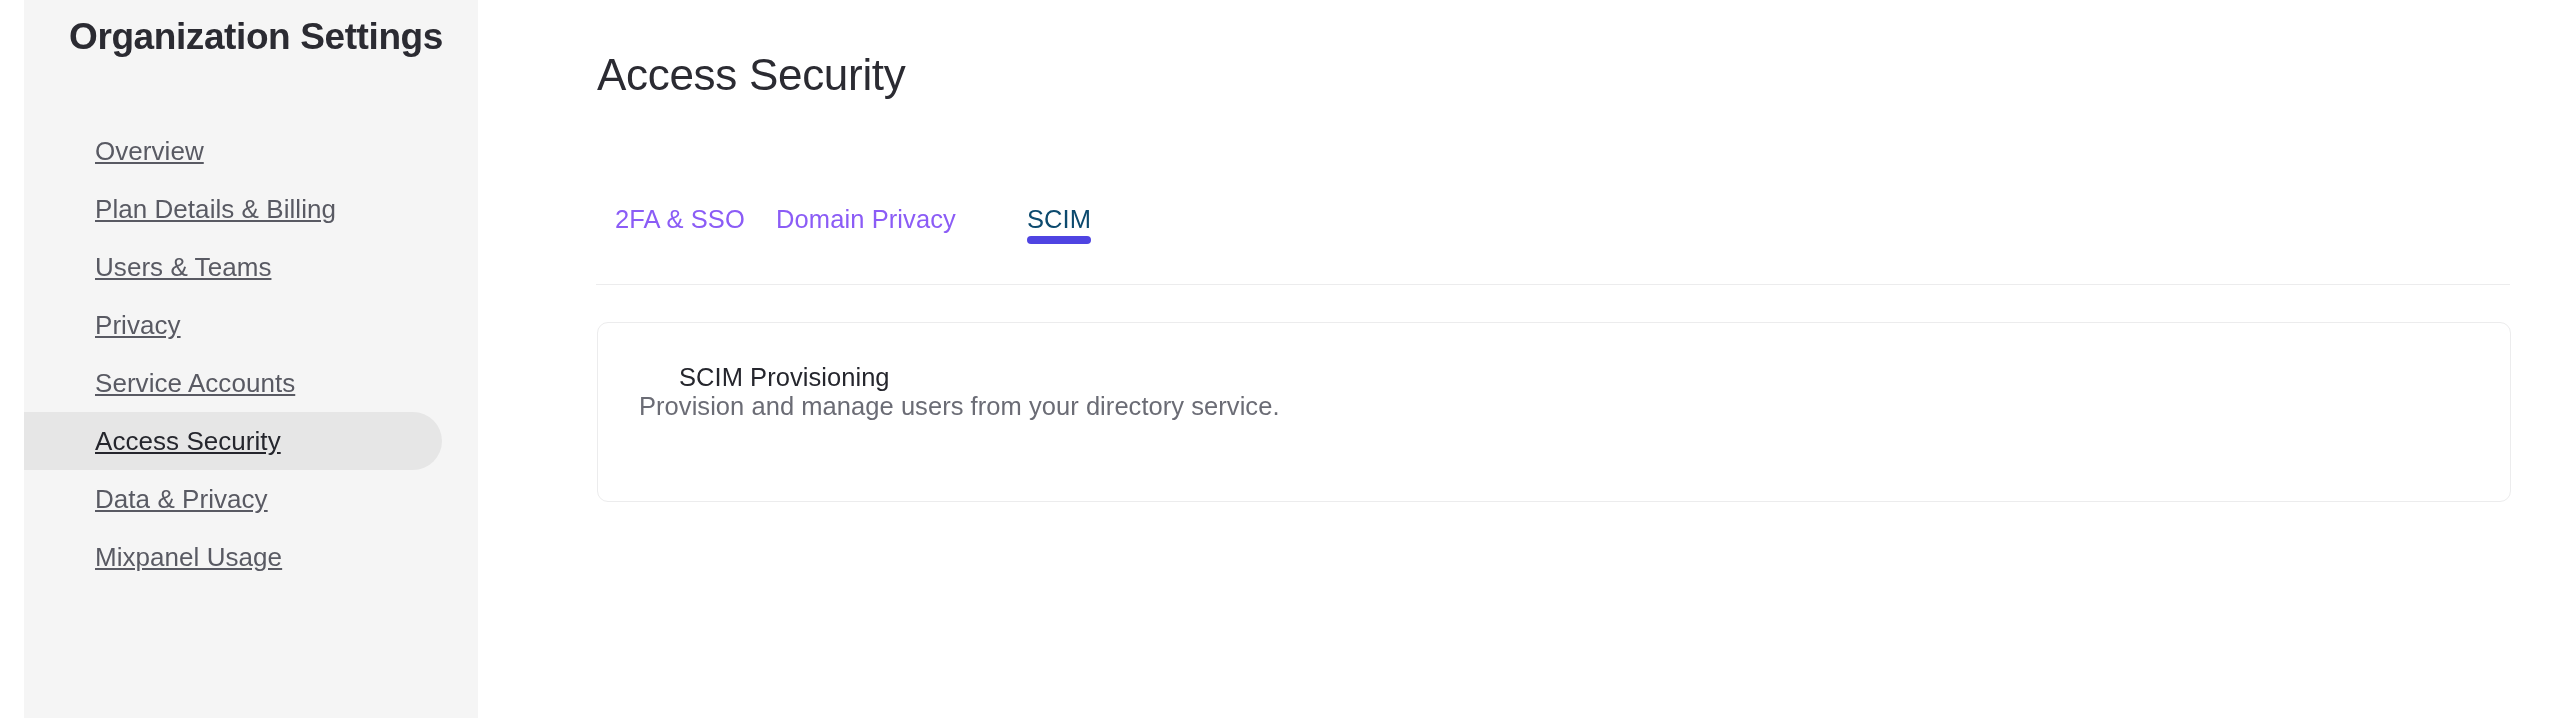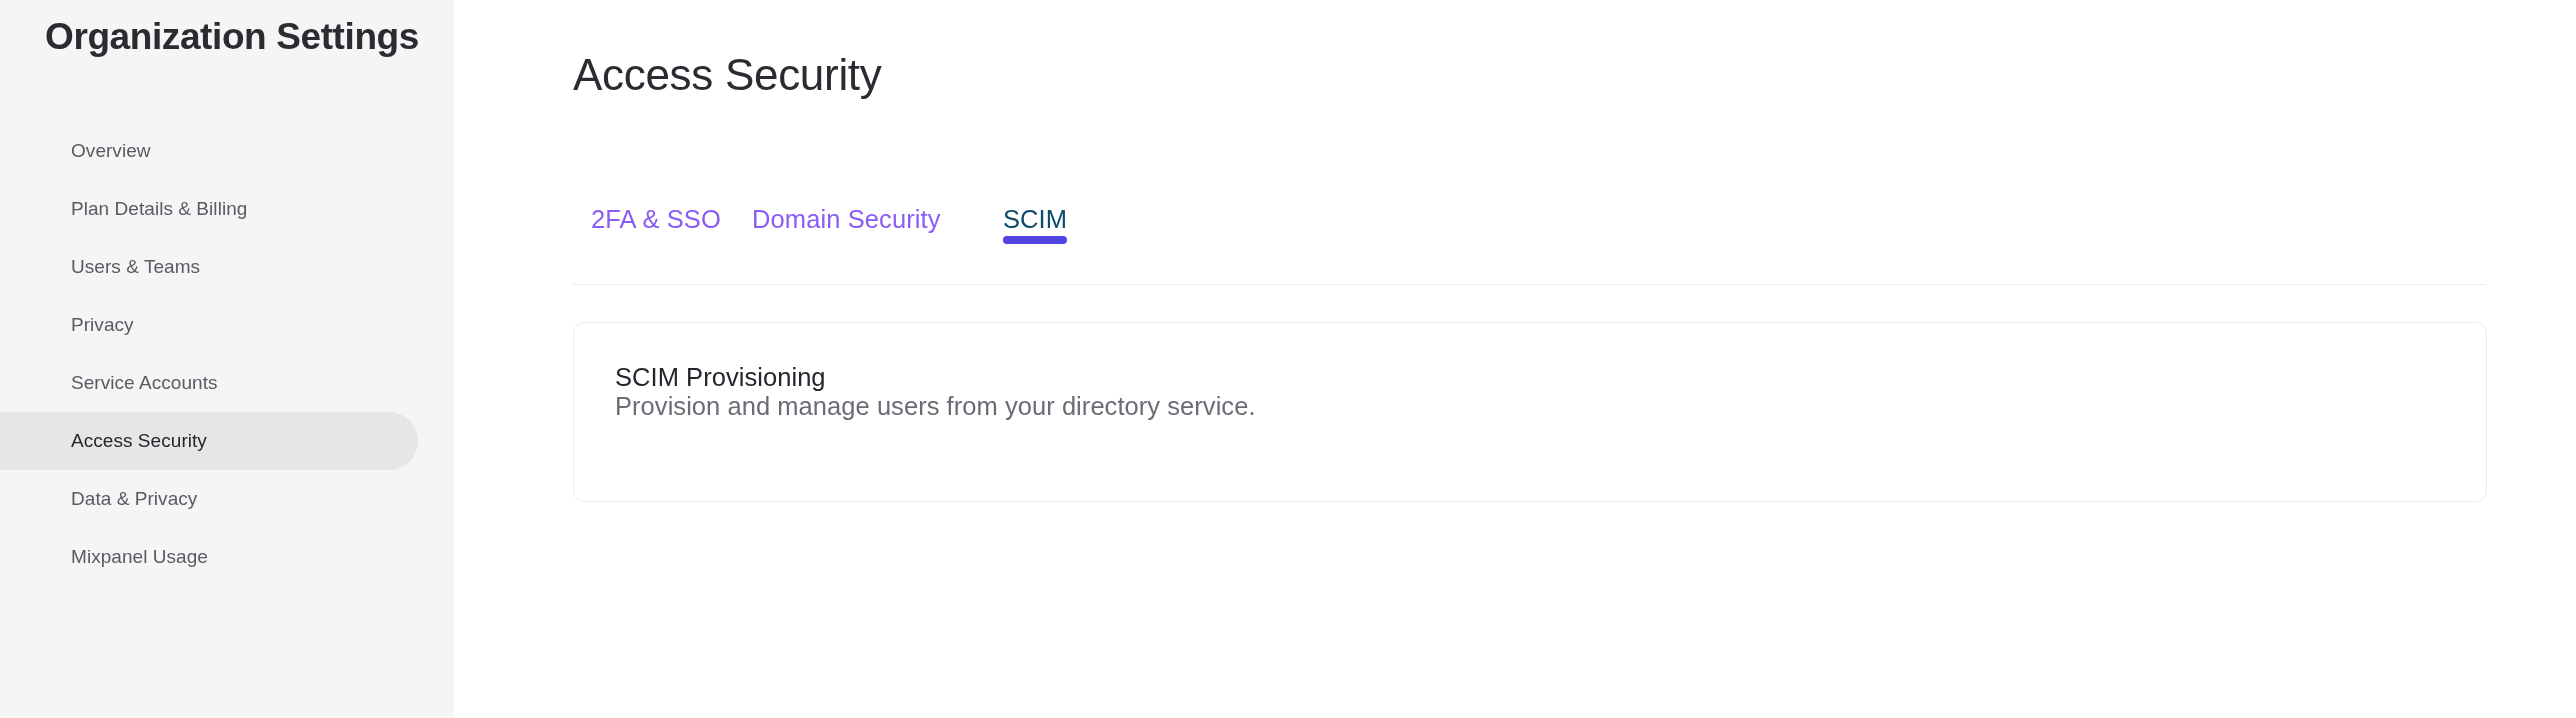--- a/index.html
+++ b/index.html
@@ -12,20 +12,21 @@
     font-family: "Liberation Sans", sans-serif;
     -webkit-font-smoothing: antialiased;
   }
 
   #app {
     position: relative;
     width: 2576px;
     height: 718px;
     display: flex;
     align-items: center;
+    padding-left: 24px;
   }
 
   
   .sidebar {
     position: relative;
     width: 454px;
     min-width: 454px;
     height: 718px;
     background: #f5f5f5;
     overflow: hidden;
@@ -48,25 +49,26 @@
     top: 122px;
     width: 454px;
   }
 
   .nav-item {
     position: relative;
     height: 58px;
     display: flex;
     align-items: center;
     padding-left: 71px;
-    font-size: 19px;
+    font-size: 26px;
     color: #595a63;
     letter-spacing: 0.05px;
     white-space: nowrap;
     cursor: pointer;
+    text-decoration: underline;
   }
 
   .nav-item.active {
     color: #25262d;
     font-weight: 400;
   }
 
   .nav-item.active::before {
     content: "";
     position: absolute;
@@ -156,20 +158,21 @@
     top: 40px;
     right: 41px;
   }
 
   .card-heading {
     font-size: 25.5px;
     font-weight: 400;
     color: #25262d;
     letter-spacing: 0.05px;
     white-space: nowrap;
+    margin-left: 40px;
   }
 
   .card-desc {
     font-size: 25.5px;
     font-weight: 400;
     color: #6b6c75;
     letter-spacing: 0.05px;
     white-space: nowrap;
   }
 
@@ -235,21 +238,21 @@
 
   <main class="main">
 
     <h1 class="page-title">Access Security</h1>
 
     <div class="tabs">
       <div class="tab" style="left:19px;">
         <span>2FA &amp; SSO</span>
       </div>
       <div class="tab" style="left:180px;">
-        <span>Domain Security</span>
+        <span>Domain Privacy</span>
       </div>
       <div class="tab active" style="left:431px;">
         <span>SCIM</span>
         <span class="tab-underline"></span>
       </div>
     </div>
 
     <section class="card">
       <div class="card-body">
         <div class="card-heading">SCIM Provisioning</div>

